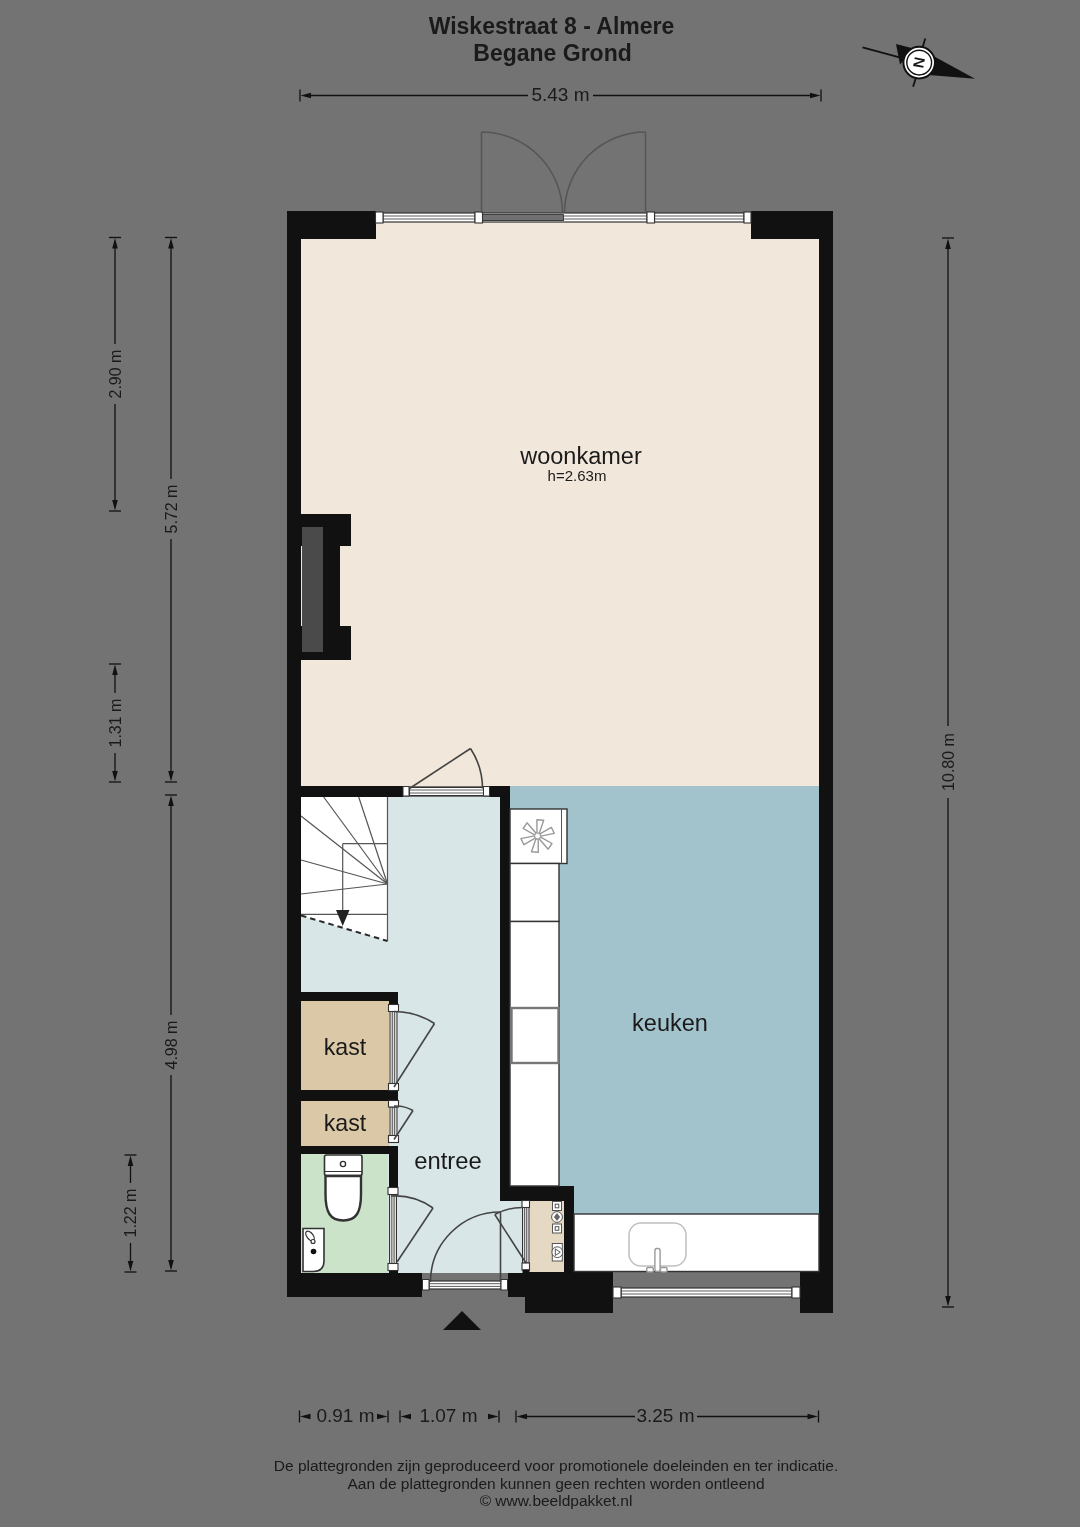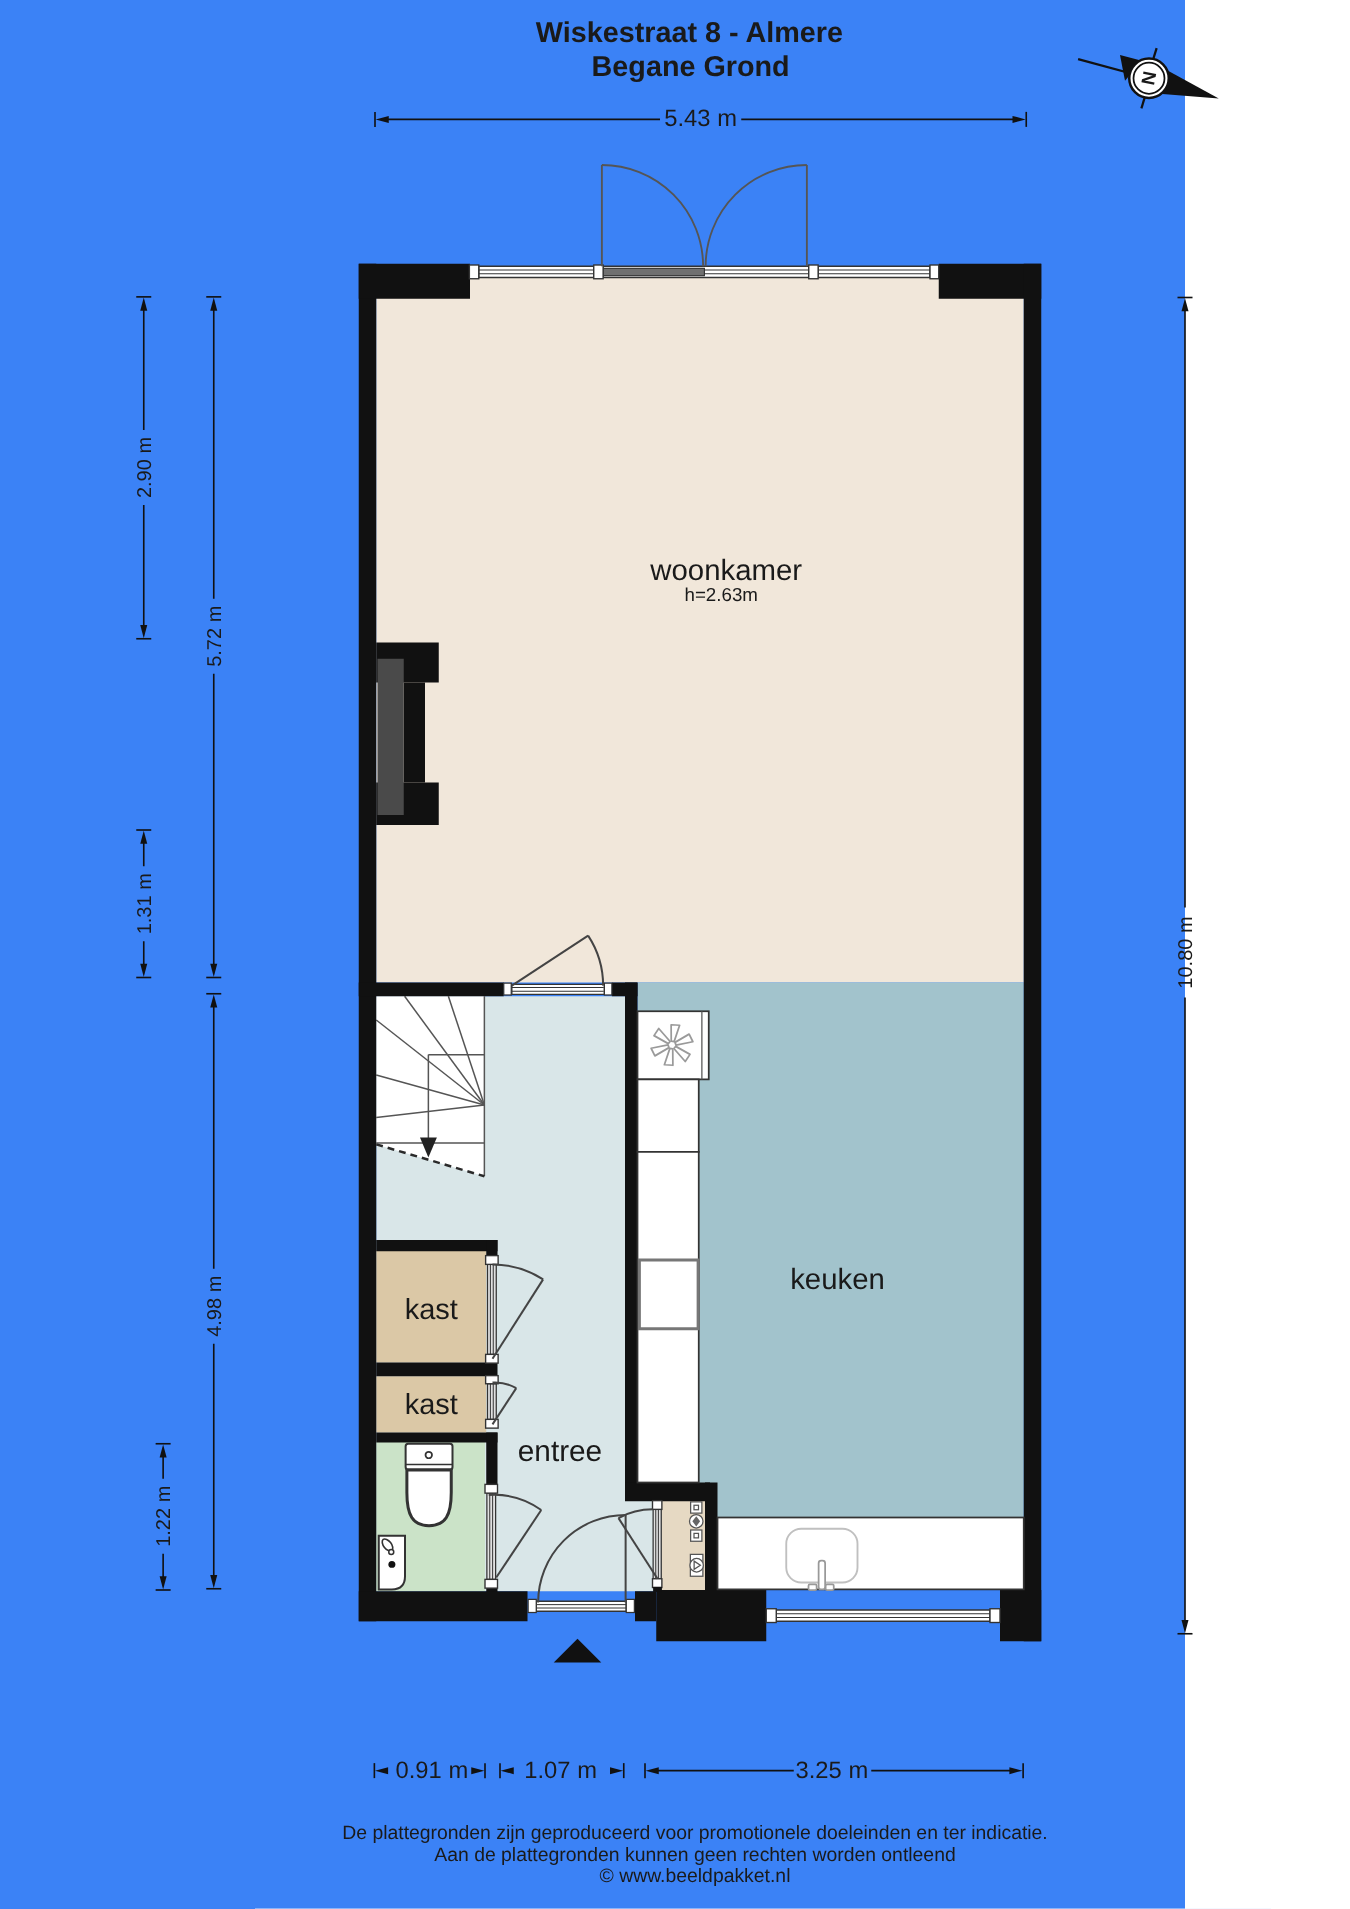--- a/index.html
+++ b/index.html
@@ -1,16 +1,16 @@
 <!DOCTYPE html>
 <html><head>
 <meta charset="utf-8">
 <style>
 html,body{margin:0;padding:0;background:#ffffff;}
-#page{position:relative;width:948px;height:1527px;background:#3b82f6;font-family:"Liberation Sans",sans-serif;}
+#page{position:relative;width:1080px;height:1527px;background:#737373;font-family:"Liberation Sans",sans-serif;}
 svg{position:absolute;left:0;top:0;}
 text{font-family:"Liberation Sans",sans-serif;fill:#1a1a1a;}
 </style>
 </head>
 <body>
 <div id="page">
 <svg width="1080" height="1527" viewBox="0 0 1080 1527">
 
 <g>
 <text x="551.5" y="33.5" text-anchor="middle" font-size="23" font-weight="bold">Wiskestraat 8 - Almere</text>

